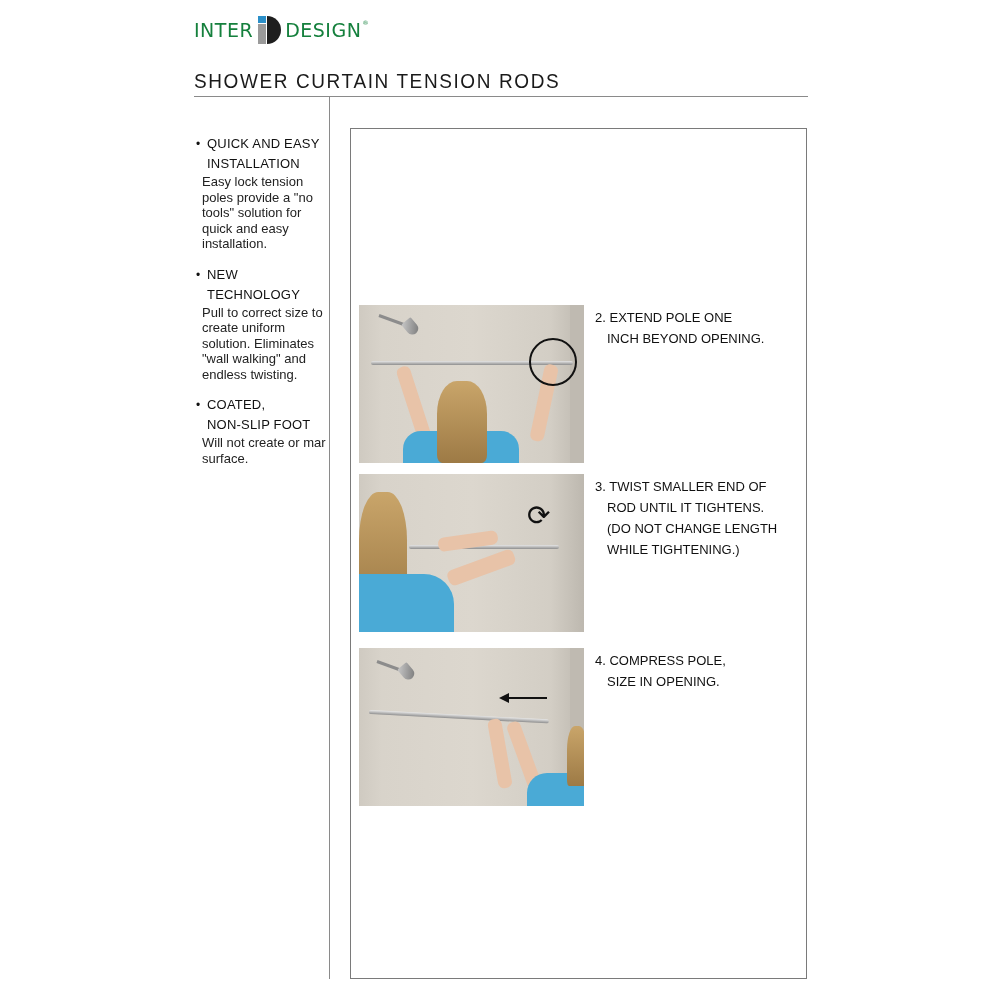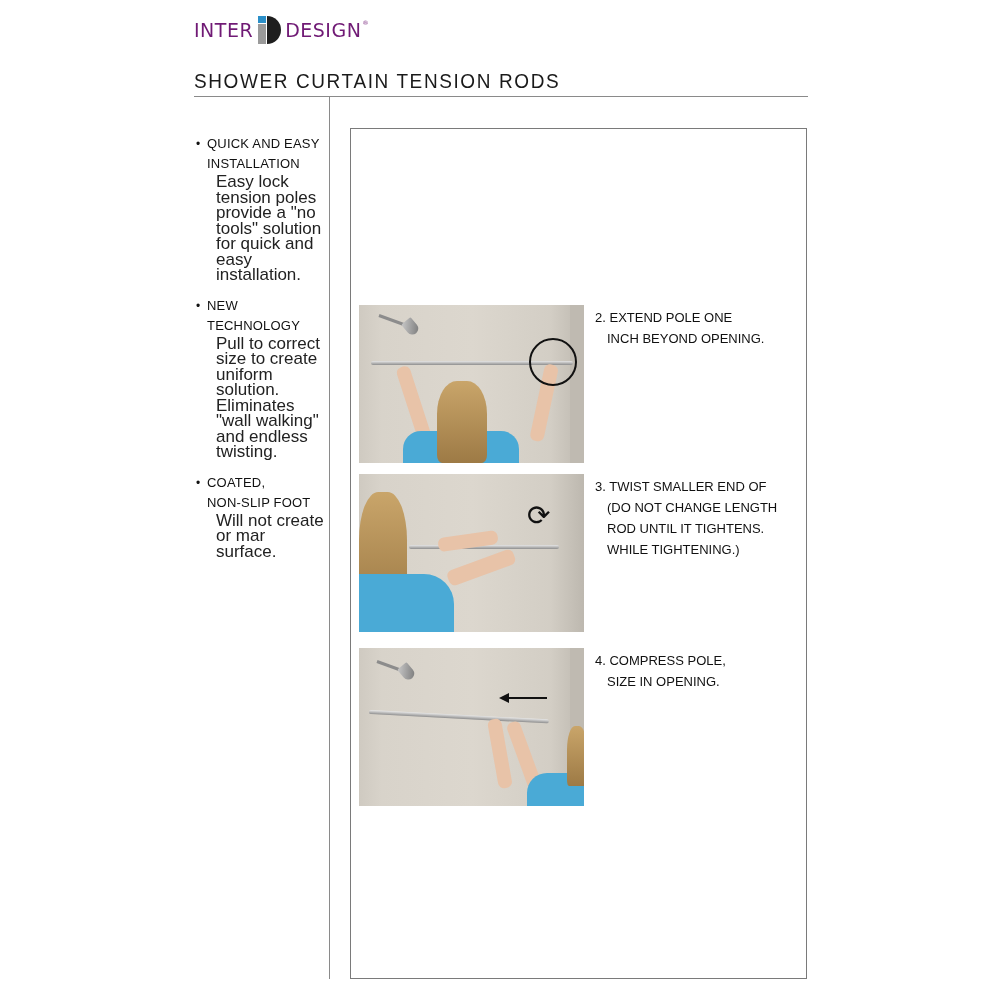--- a/index.html
+++ b/index.html
@@ -1,35 +1,35 @@
 <!DOCTYPE html>
 <html><head>
 <meta charset="utf-8">
 <style>
   html, body { margin:0; padding:0; background:#ffffff; }
   body { width:1000px; height:1000px; position:relative; overflow:hidden; font-family:"Liberation Sans", sans-serif; color:#1a1a1a; }
 
   .logo { position:absolute; left:194px; top:16px; height:28px; display:flex; align-items:center; }
-  .logo-text { font-family:"DejaVu Sans", sans-serif; font-size:19px; letter-spacing:0.5px; color:#701a75; font-weight:normal; }
+  .logo-text { font-family:"DejaVu Sans", sans-serif; font-size:19px; letter-spacing:0.5px; color:#15803d; font-weight:normal; }
   .logo-mark { position:relative; width:28px; height:28px; margin:0 2px; }
   .logo-mark .i-dot { position:absolute; left:3px; top:0; width:8px; height:7px; background:#2b8fc8; }
   .logo-mark .i-stem { position:absolute; left:3px; top:8px; width:8px; height:20px; background:#9a9a9a; }
   .logo-mark .d-shape { position:absolute; left:12px; top:0; width:14px; height:28px; background:#1e1e1e; border-radius:0 14px 14px 0; }
   .logo-tm { font-size:6px; vertical-align:top; margin-left:1px; }
 
   .page-title { position:absolute; left:194px; top:70px; font-family:"Liberation Sans", sans-serif; font-size:19px; letter-spacing:1.6px; color:#1a1a1a; transform:scaleY(1.05); transform-origin:left top; }
   .title-rule { position:absolute; left:194px; top:96px; width:614px; height:1px; background:#8a8a8a; }
 
   .col-divider { position:absolute; left:329px; top:97px; width:1px; height:882px; background:#8a8a8a; }
 
   .features { position:absolute; left:196px; top:134px; width:130px; }
   .feature { margin-bottom:13px; }
   .feature-head { display:flex; font-size:13px; line-height:20px; color:#111; letter-spacing:0.2px; }
   .bullet { width:11px; flex:none; font-size:12px; }
-  .feature-desc { margin-left:20px; font-size:17px; line-height:15.5px; color:#222; }
+  .feature-desc { margin-left:6px; font-size:13px; line-height:15.5px; color:#222; }
 
   .steps-box { position:absolute; left:350px; top:128px; width:457px; height:851px; border:1.5px solid #7a7a7a; box-sizing:border-box; background:#fff; }
 
   .step { position:absolute; left:8px; width:440px; height:160px; }
   .step-photo { position:absolute; left:0; top:0; width:225px; height:158px; overflow:hidden; background:#d9d4cb; }
   .step-text { position:absolute; left:236px; top:2px; width:200px; font-size:13px; line-height:21px; color:#111; }
   .step-text .line2 { padding-left:12px; display:block; }
 
   
   .wall { position:absolute; inset:0; background:linear-gradient(90deg,#cfcac1 0%,#d8d3ca 10%,#dcd7ce 50%,#d3cec5 85%,#bdb8af 100%); }
@@ -123,22 +123,22 @@
       <div class="wall"></div>
       <div class="rod" style="left:50px;top:71px;width:150px"></div>
       <div class="arm" style="left:80px;top:60px;width:60px;height:14px;transform:rotate(-8deg)"></div>
       <div class="arm" style="left:90px;top:85px;width:70px;height:16px;transform:rotate(-20deg)"></div>
       <div class="hair" style="left:0;top:18px;width:48px;height:120px;border-radius:40% 40% 20% 10%"></div>
       <div class="shirt" style="left:0;top:100px;width:95px;height:60px;border-radius:0 30px 0 0"></div>
       <div class="spiral" style="left:168px;top:28px">⟳</div>
     </div>
     <div class="step-text">
       <span>3.</span> <span>TWIST SMALLER END OF</span>
+      <span class="line2">ROD UNTIL IT TIGHTENS.</span>
       <span class="line2">(DO NOT CHANGE LENGTH</span>
-      <span class="line2">ROD UNTIL IT TIGHTENS.</span>
       <span class="line2">WHILE TIGHTENING.)</span>
     </div>
   </div>
 
   <div class="step" style="top:519px">
     <div class="step-photo">
       <div class="wall"></div>
         <div class="wall-edge" style="right:0"></div>
       <div class="shower-arm" style="left:18px;top:12px;transform:rotate(20deg)"></div>
       <div class="shower-head" style="left:42px;top:16px"></div>

